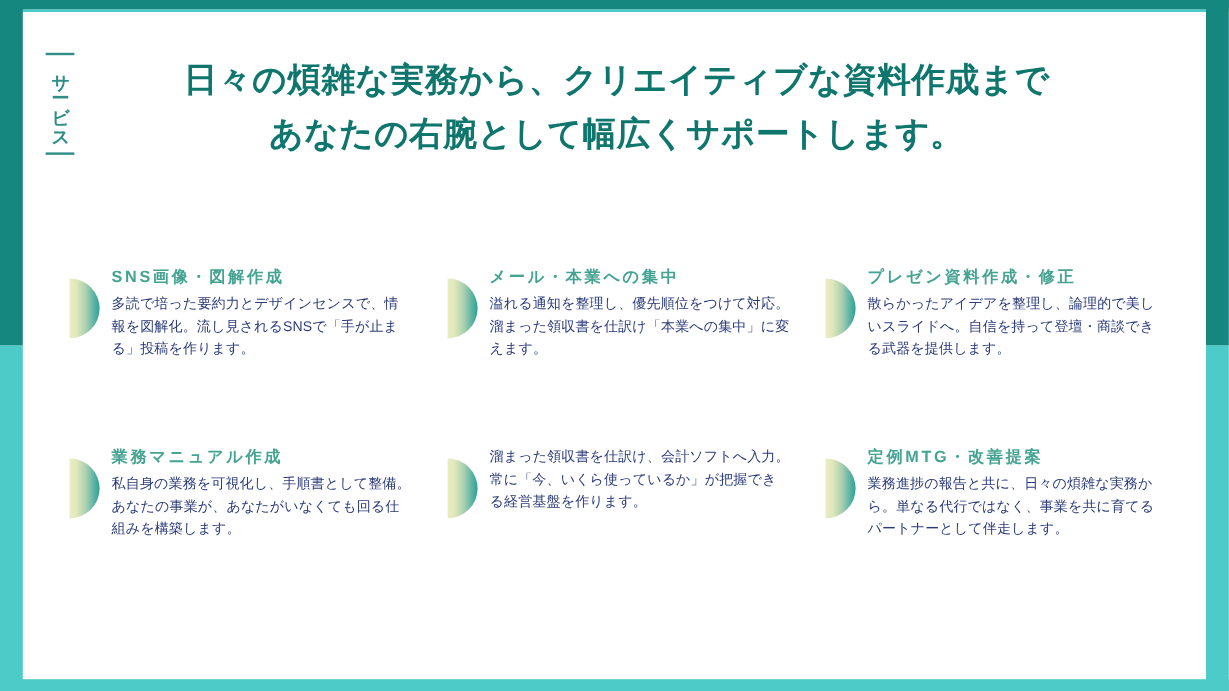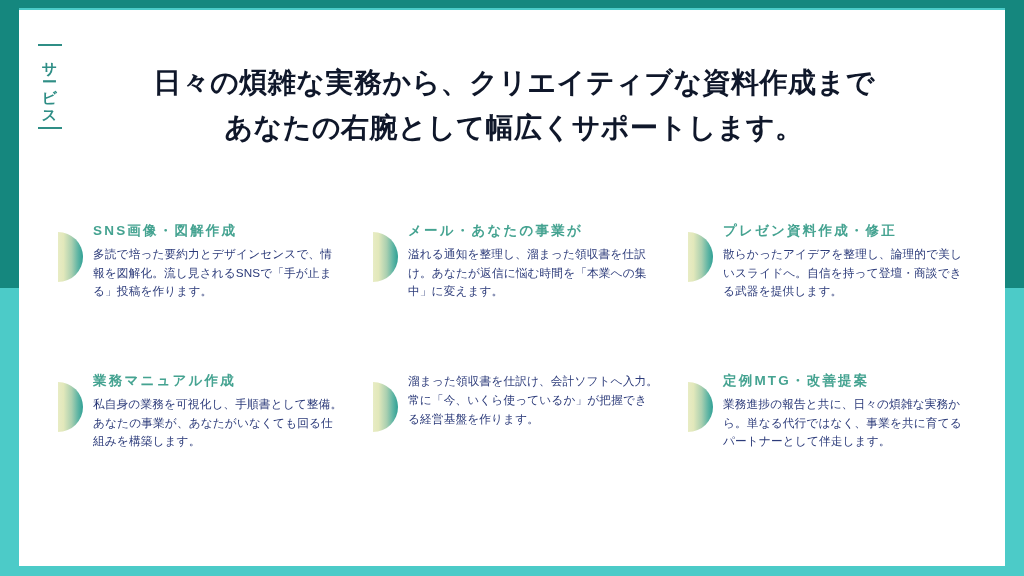--- a/index.html
+++ b/index.html
@@ -100,26 +100,25 @@
     white-space: nowrap;
   }
 
   
   .headline {
     position: absolute;
     left: 96px;
     top: 44px;
     width: 836px;
     text-align: center;
-    color: #0f172a;
+    color: #0f766e;
     font-weight: 700;
     font-size: 28px;
     line-height: 1.62;
     letter-spacing: 0.5px;
-    margin-top: 16px;
   }
   .headline .line {
     display: block;
     white-space: nowrap;
   }
 
   
   .cards {
     position: absolute;
     left: 58px;
@@ -197,22 +196,22 @@
       <div class="card-shape"></div>
       <div class="card-body">
         <p class="card-title">SNS画像・図解作成</p>
         <p class="card-desc">多読で培った要約力とデザインセンスで、情報を図解化。流し見されるSNSで「手が止まる」投稿を作ります。</p>
       </div>
     </div>
 
     <div class="card">
       <div class="card-shape"></div>
       <div class="card-body">
-        <p class="card-title">メール・あなたの事業が</p>
-        <p class="card-desc">溢れる通知を整理し、溜まった領収書を仕訳け。あなたが返信に悩む時間を「本業への集中」に変えます。</p>
+        <p class="card-title">メール・本業への集中</p>
+        <p class="card-desc">溢れる通知を整理し、優先順位をつけて対応。溜まった領収書を仕訳け「本業への集中」に変えます。</p>
       </div>
     </div>
 
     <div class="card">
       <div class="card-shape"></div>
       <div class="card-body">
         <p class="card-title">プレゼン資料作成・修正</p>
         <p class="card-desc">散らかったアイデアを整理し、論理的で美しいスライドへ。自信を持って登壇・商談できる武器を提供します。</p>
       </div>
     </div>

